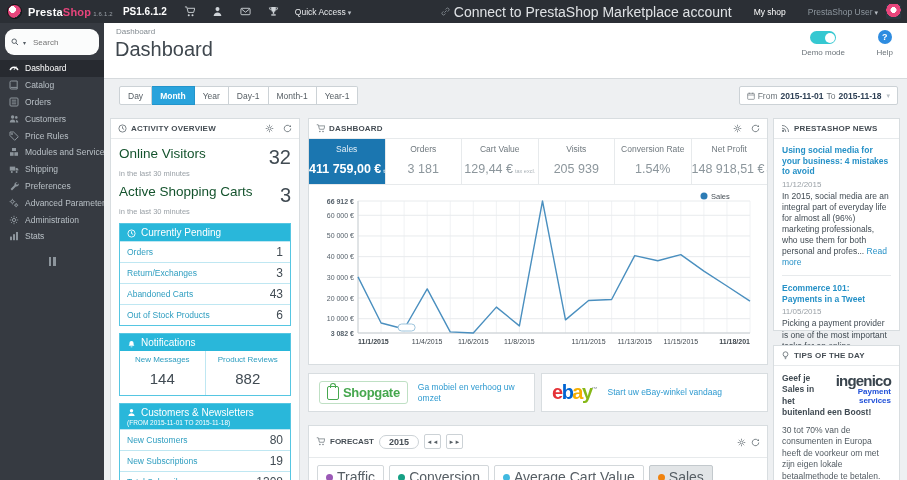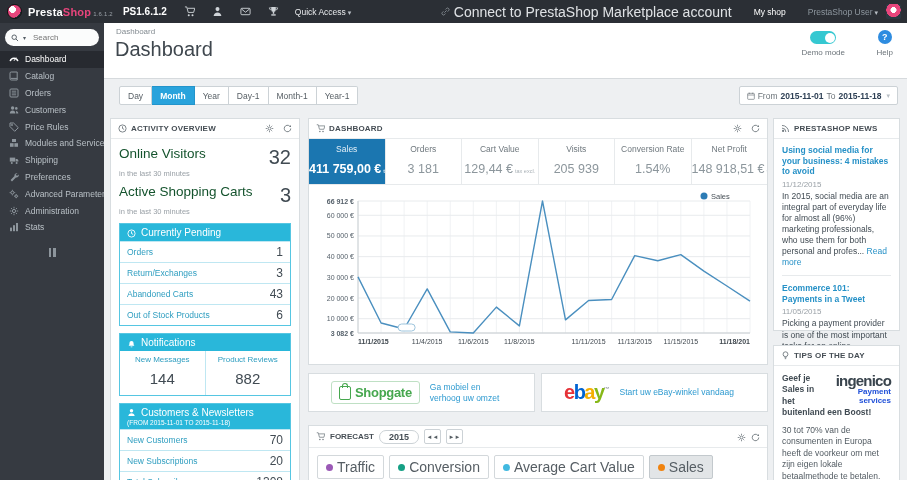--- a/index.html
+++ b/index.html
@@ -22,21 +22,21 @@
   .tb-right{margin-left:auto;display:flex;align-items:center;}
   .mk{display:inline-flex;align-items:center;gap:4px;font-size:14px;color:#dfe2e5;cursor:pointer;}
   .mk svg{width:9px;height:9px;color:#9aa1a8;}
   .myshop{font-size:8.5px;color:#fff;margin-left:22px;cursor:pointer;}
   .user{font-size:8.5px;color:#8d969e;margin-left:22px;cursor:pointer;}
   .avatar{width:15px;height:15px;border-radius:2px;margin:0 6px 0 8px;cursor:pointer;
           background:radial-gradient(circle at 50% 40%,#fff 25%,#e8457c 27% 60%,#2b3942 62%);}
 
   
   .sidebar{position:absolute;left:0;top:23px;width:104px;bottom:0;background:#363a41;}
-  .sb-search{margin:6px 5px 5px 5px;height:17px;background:#fbfcfc;border-radius:9px;display:flex;align-items:center;padding:0 6px;gap:2px;}
+  .sb-search{margin:6px 5px 5px 5px;height:26px;background:#fbfcfc;border-radius:9px;display:flex;align-items:center;padding:0 6px;gap:2px;}
   .sb-search svg{width:8px;height:8px;color:#555d64;flex:none;}
   .sb-search .caret{color:#555d64;font-size:6px;}
   .sb-search input{border:0;outline:0;background:transparent;width:52px;font-size:8px;color:#444;margin-left:3px;font-family:"Liberation Sans",sans-serif;}
   .nav-item{height:16.8px;display:flex;align-items:center;gap:6px;padding-left:9px;color:#b9c0c6;font-size:8.5px;cursor:pointer;white-space:nowrap;}
   .nav-item svg{width:10px;height:10px;color:#8d959c;flex:none;}
   .nav-item.active{background:#272a30;color:#fff;}
   .nav-item.active svg{color:#fff;}
   .sb-collapse{margin:12px auto 0;width:10px;display:flex;gap:2px;justify-content:center;cursor:pointer;}
   .sb-collapse i{width:2.5px;height:9px;background:#8d959c;display:block;}
 
@@ -102,34 +102,34 @@
   .kpi .klbl{font-size:8.5px;color:#6f787e;}
   .kpi .kval{font-size:12.5px;color:#8c969c;margin-top:8px;white-space:nowrap;}
   .kpi .ksuf{font-size:5.5px;color:#a9b1b6;margin-left:2px;}
   .kpi.active{background:#1b76b0;}
   .kpi.active .klbl{color:#e4f0f8;}
   .kpi.active .kval{color:#fff;font-weight:bold;}
   .kpi.active .ksuf{color:#cfe2ef;}
   .chart-wrap{padding:4px 5px 0 5px;}
 
   
-  .ad{position:absolute;background:#fff;border:1px solid #d8dde0;display:flex;align-items:center;padding:0 22px;gap:10px;}
+  .ad{position:absolute;background:#fff;border:1px solid #d8dde0;display:flex;align-items:center;padding:0 10px;gap:10px;}
   .ad-shopgate{left:308px;top:373px;width:227px;height:39px;}
   .ad-ebay{left:541px;top:373px;width:227px;height:39px;}
   .sg-box{display:flex;align-items:center;gap:4px;border:1px solid #bfe0c4;border-radius:3px;padding:3px 7px;cursor:pointer;}
   .sg-bag{width:12px;height:14px;border:1.6px solid #46a74e;border-radius:2px;position:relative;}
   .sg-bag:before{content:"";position:absolute;left:2px;top:-4px;width:4px;height:4px;border:1.4px solid #46a74e;border-bottom:0;border-radius:3px 3px 0 0;}
   .sg-name{font-size:13px;color:#46a74e;font-weight:bold;letter-spacing:-.3px;}
   .ad-link{font-size:8.5px;color:#2e9ad0;cursor:pointer;line-height:1.2;}
   .ebay-logo{font-size:20px;font-weight:bold;letter-spacing:-1.5px;cursor:pointer;white-space:nowrap;}
   .ebay-logo sup{font-size:6px;letter-spacing:0;color:#9aa1a7;}
 
   
   .panel-forecast{left:308px;top:425px;width:460px;height:120px;}
-  .fc-head{height:22px;display:flex;align-items:center;gap:5px;padding:0 7px;border-bottom:1px solid #e7eaec;}
+  .fc-head{height:32px;display:flex;align-items:center;gap:5px;padding:0 7px;border-bottom:1px solid #e7eaec;}
   .fc-head .ttl{font-size:8px;font-weight:bold;color:#454d54;}
   .fc-head svg{width:9px;height:9px;color:#6f787e;}
   .year-pill{border:1px solid #ccd2d6;border-radius:9px;padding:1px 9px;font-size:9px;font-weight:bold;color:#454d54;cursor:pointer;}
   .nav-sq{border:1px solid #ccd2d6;background:#fff;border-radius:2px;width:17px;height:15px;font-size:6px;color:#565e64;display:flex;align-items:center;justify-content:center;cursor:pointer;}
   .fc-legend{display:flex;gap:5px;padding:7px 8px;}
   .leg-btn{display:flex;align-items:center;gap:4px;border:1px solid #d3d8db;background:#fff;border-radius:2px;padding:3px 8px;font-size:14px;color:#565e64;cursor:pointer;}
   .leg-btn .dot{width:7px;height:7px;border-radius:50%;}
   .leg-btn.active{background:#e2e5e7;border-color:#c3c9cd;}
 
   
@@ -419,25 +419,25 @@
               <svg viewBox="0 0 10 10" fill="currentColor">
                 <circle cx="5" cy="3" r="1.9"></circle>
                 <path d="M1.5 9c0-2 1.6-3.3 3.5-3.3S8.5 7 8.5 9z"></path>
               </svg>
               <span>Customers &amp; Newsletters</span>
             </div>
             <span class="rng">(FROM 2015-11-01 TO 2015-11-18)</span>
           </div>
         <div class="crow">
             <span class="clbl">New Customers</span>
-            <span class="cval">70</span>
+            <span class="cval">80</span>
           </div>
         <div class="crow">
             <span class="clbl">New Subscriptions</span>
-            <span class="cval">20</span>
+            <span class="cval">19</span>
           </div>
         <div class="crow">
             <span class="clbl">Total Subscribers</span>
             <span class="cval">1308</span>
           </div>
       </div>
 
     </div>
   </div>
 

